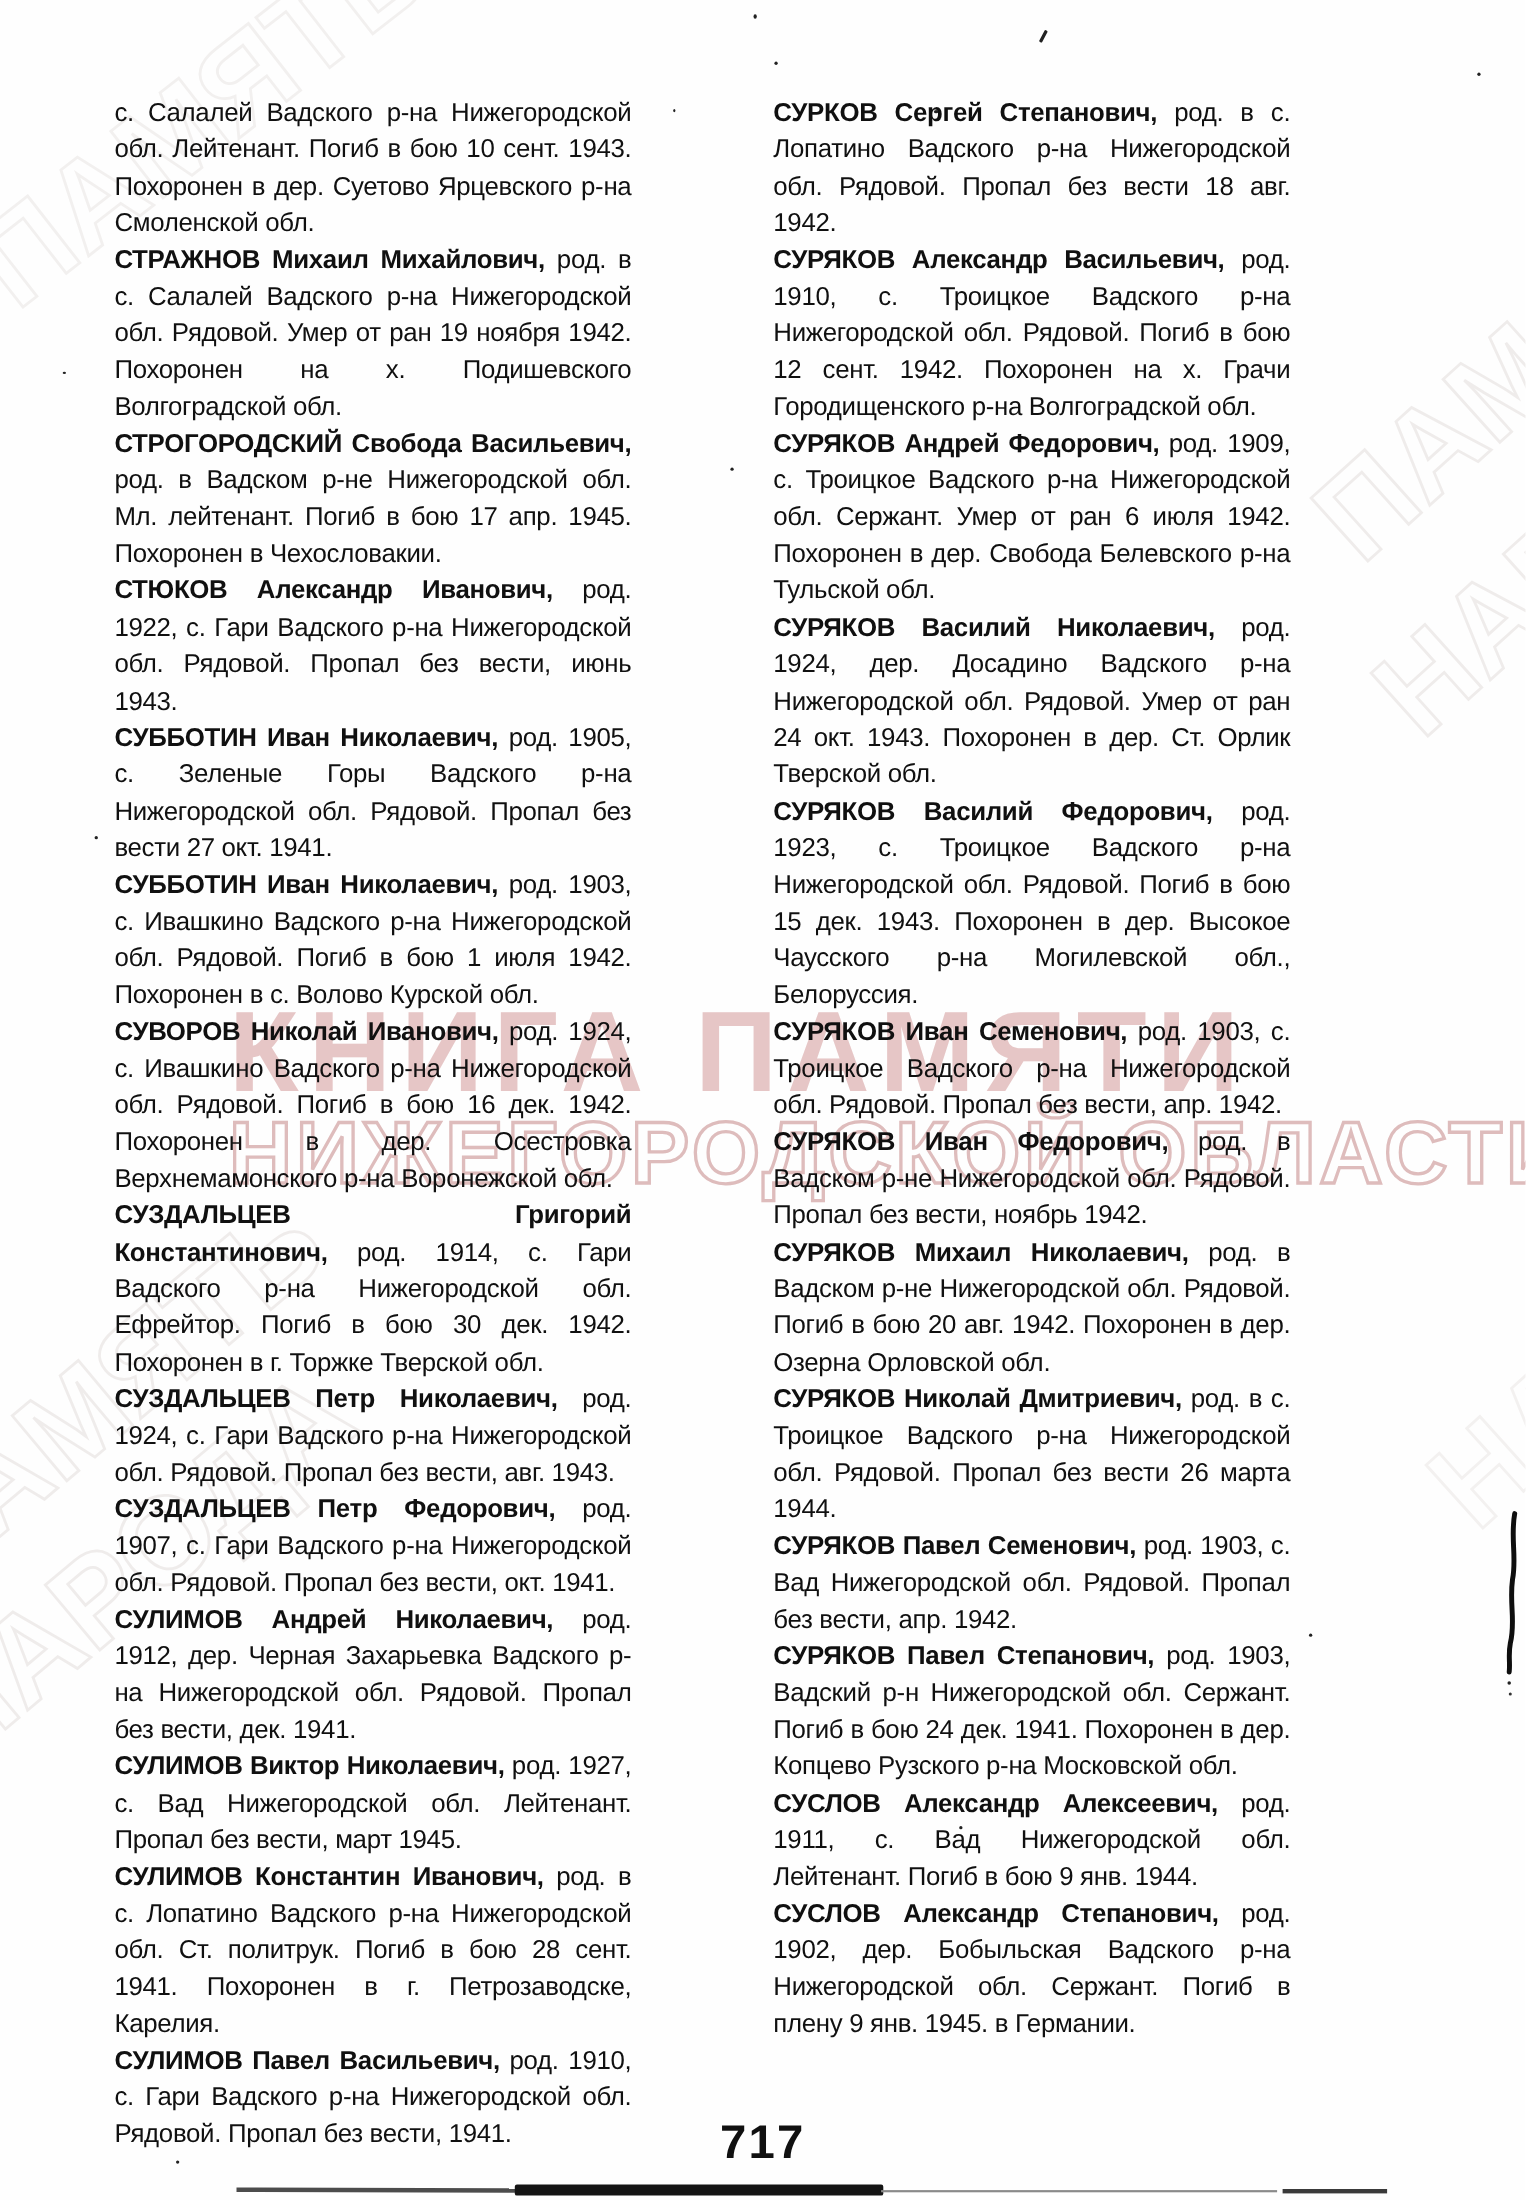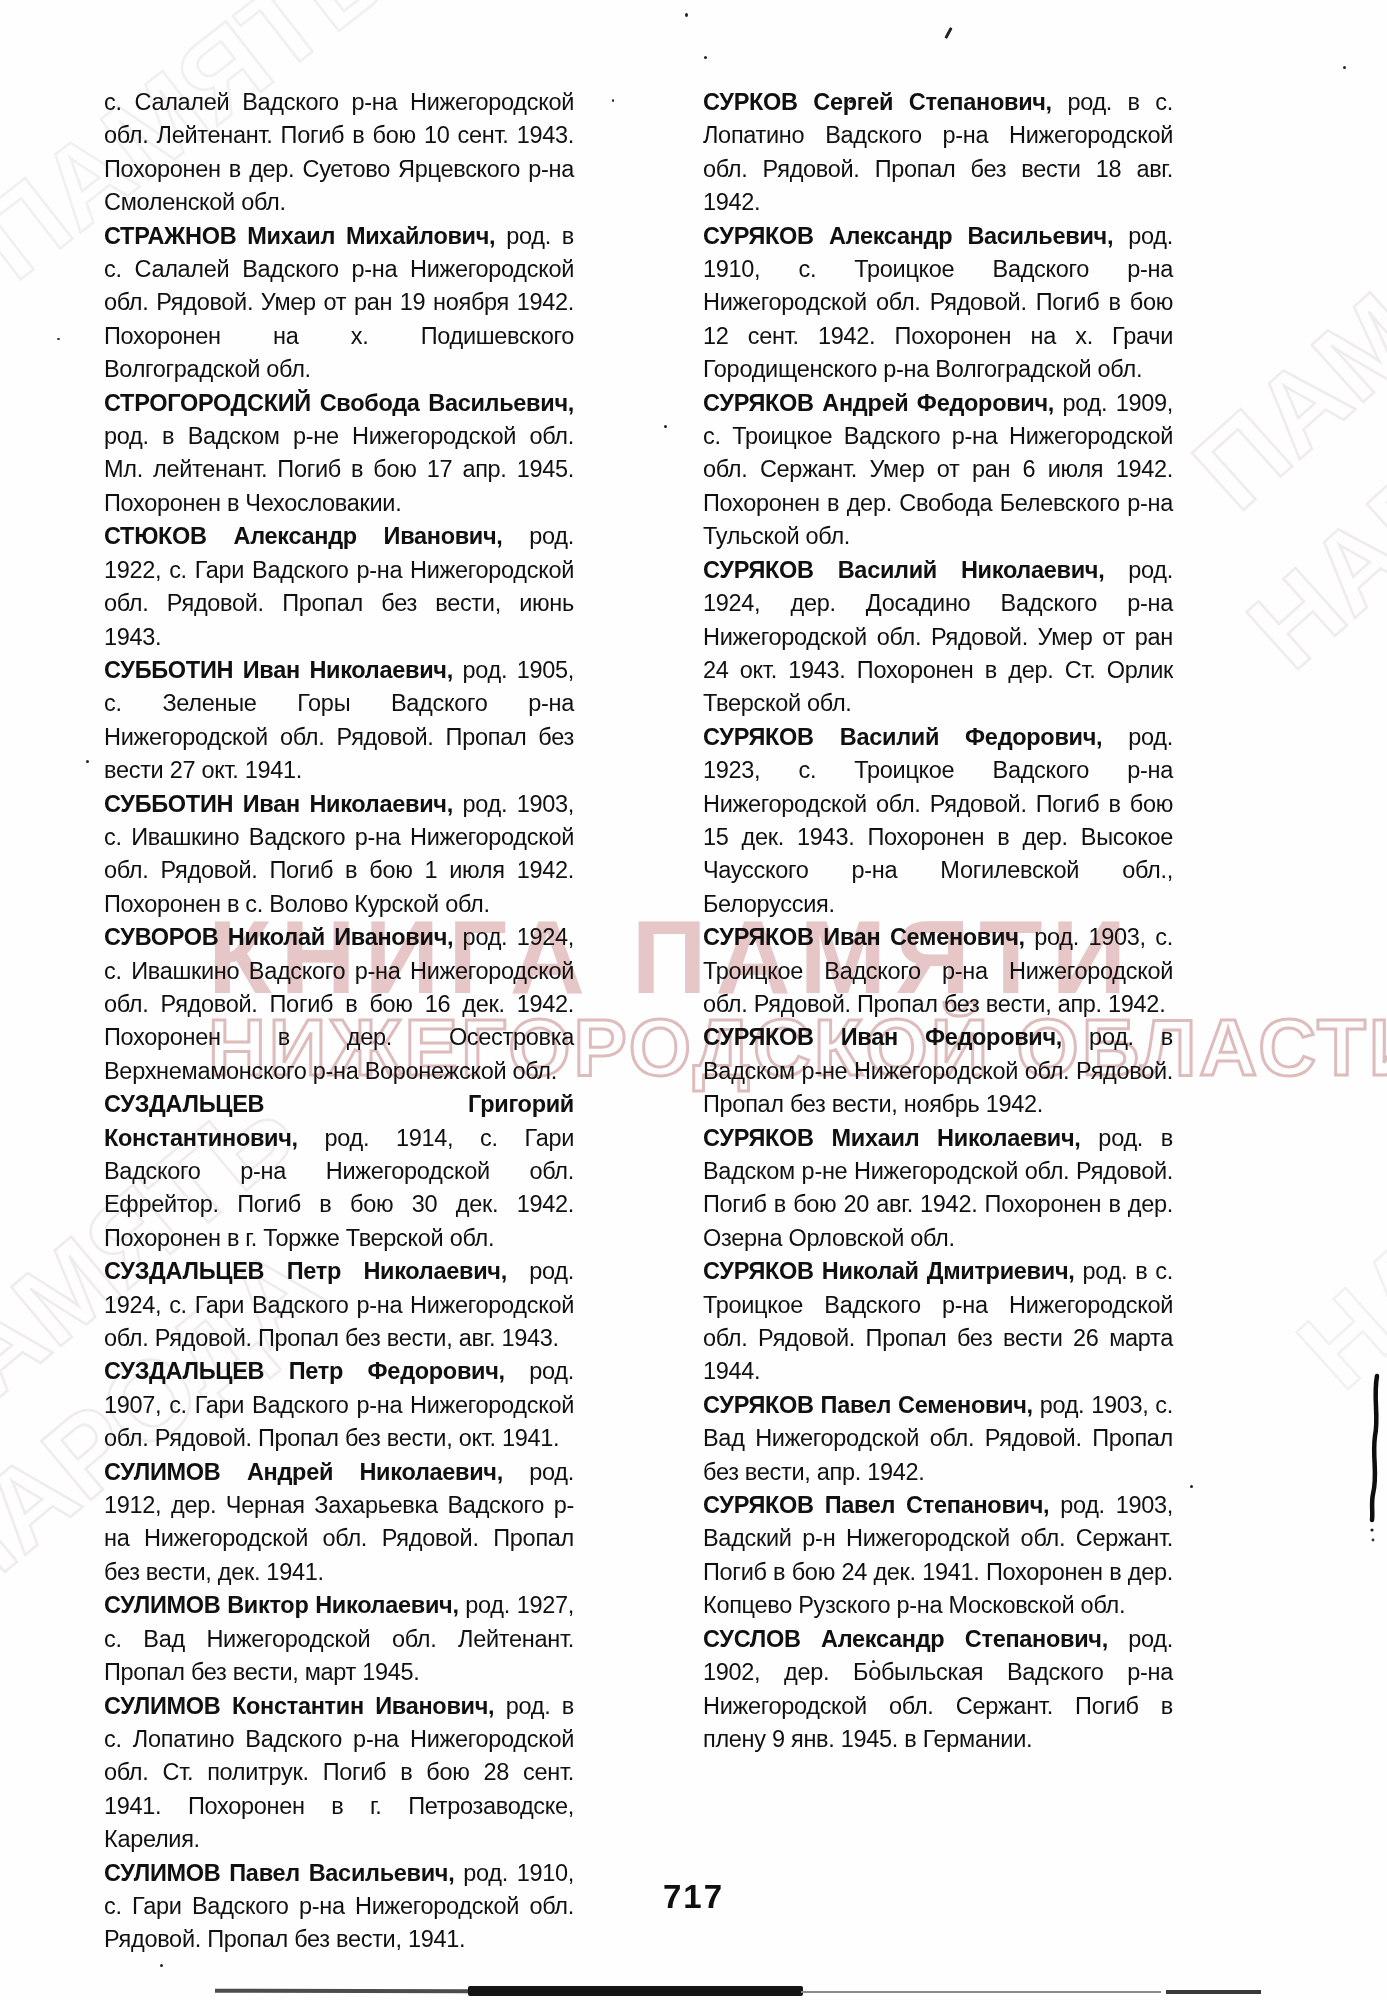--- a/index.html
+++ b/index.html
@@ -33,22 +33,22 @@
     pointer-events:none;
   }
   .wmf-1{left:1150px;top:260px;transform:rotate(-42deg);}
   .wmf-2{left:1205px;top:420px;transform:rotate(-42deg);}
   .wmf-3{left:-150px;top:1205px;transform:rotate(-40deg);}
   .wmf-4{left:-120px;top:1360px;transform:rotate(-40deg);}
   .wmf-5{left:-60px;top:40px;transform:rotate(-38deg);-webkit-text-stroke-color:#f2f0ef;}
   .wmf-6{left:1255px;top:1140px;transform:rotate(-42deg);-webkit-text-stroke-color:#f3f1f0;}
   
   .pagenum{
-    position:absolute;left:0;right:0;top:1878px;z-index:3;
-    text-align:center;font-size:33px;font-weight:700;letter-spacing:2px;
+    position:absolute;left:0;right:0;top:1924px;z-index:3;
+    text-align:center;font-size:43px;font-weight:700;letter-spacing:2px;
   }
   
   .artifact{position:absolute;z-index:4;background:#1a1a1a;pointer-events:none;}
   .band-1{left:215px;top:1989px;width:255px;height:4px;background:#4c4c4c;transform:rotate(.15deg);}
   .band-2{left:468px;top:1986px;width:335px;height:10px;background:#141414;border-radius:2px;}
   .band-3{left:801px;top:1991px;width:360px;height:2px;background:#8a8a8a;}
   .band-4{left:1166px;top:1990px;width:95px;height:4px;background:#3a3a3a;}
   .squiggle{position:absolute;left:1364px;top:1370px;z-index:4;pointer-events:none;}
   .speck{position:absolute;z-index:4;background:#222;border-radius:50%;pointer-events:none;}
   .sp1{left:685px;top:13px;width:3px;height:4px;}
@@ -100,20 +100,21 @@
       <p class="entry"><b>СУРЯКОВ Александр Васильевич,</b> род. 1910, с. Троицкое Вадского р-на Нижегородской обл. Рядовой. Погиб в бою 12 сент. 1942. Похоронен на х. Грачи Городищенского р-на Волгоградской обл.</p>
       <p class="entry"><b>СУРЯКОВ Андрей Федорович,</b> род. 1909, с. Троицкое Вадского р-на Нижегородской обл. Сержант. Умер от ран 6 июля 1942. Похоронен в дер. Свобода Белевского р-на Тульской обл.</p>
       <p class="entry"><b>СУРЯКОВ Василий Николаевич,</b> род. 1924, дер. Досадино Вадского р-на Нижегородской обл. Рядовой. Умер от ран 24 окт. 1943. Похоронен в дер. Ст. Орлик Тверской обл.</p>
       <p class="entry"><b>СУРЯКОВ Василий Федорович,</b> род. 1923, с. Троицкое Вадского р-на Нижегородской обл. Рядовой. Погиб в бою 15 дек. 1943. Похоронен в дер. Высокое Чаусского р-на Могилевской обл., Белоруссия.</p>
       <p class="entry"><b>СУРЯКОВ Иван Семенович,</b> род. 1903, с. Троицкое Вадского р-на Нижегородской обл. Рядовой. Пропал без вести, апр. 1942.</p>
       <p class="entry"><b>СУРЯКОВ Иван Федорович,</b> род. в Вадском р-не Нижегородской обл. Рядовой. Пропал без вести, ноябрь 1942.</p>
       <p class="entry"><b>СУРЯКОВ Михаил Николаевич,</b> род. в Вадском р-не Нижегородской обл. Рядовой. Погиб в бою 20 авг. 1942. Похоронен в дер. Озерна Орловской обл.</p>
       <p class="entry"><b>СУРЯКОВ Николай Дмитриевич,</b> род. в с. Троицкое Вадского р-на Нижегородской обл. Рядовой. Пропал без вести 26 марта 1944.</p>
       <p class="entry"><b>СУРЯКОВ Павел Семенович,</b> род. 1903, с. Вад Нижегородской обл. Рядовой. Пропал без вести, апр. 1942.</p>
       <p class="entry"><b>СУРЯКОВ Павел Степанович,</b> род. 1903, Вадский р-н Нижегородской обл. Сержант. Погиб в бою 24 дек. 1941. Похоронен в дер. Копцево Рузского р-на Московской обл.</p>
+      <p class="entry"><b>СУСЛОВ Александр Алексеевич,</b> род. 1911, с. Вад Нижегородской обл. Лейтенант. Погиб в бою 9 янв. 1944.</p>
       <p class="entry"><b>СУСЛОВ Александр Степанович,</b> род. 1902, дер. Бобыльская Вадского р-на Нижегородской обл. Сержант. Погиб в плену 9 янв. 1945. в Германии.</p>
     </div>
 
   <div class="pagenum">717</div>
 
   <div class="artifact band-1"></div>
   <div class="artifact band-2"></div>
   <div class="artifact band-3"></div>
   <div class="artifact band-4"></div>
   <svg class="squiggle" width="20" height="180" viewBox="0 0 20 180">

